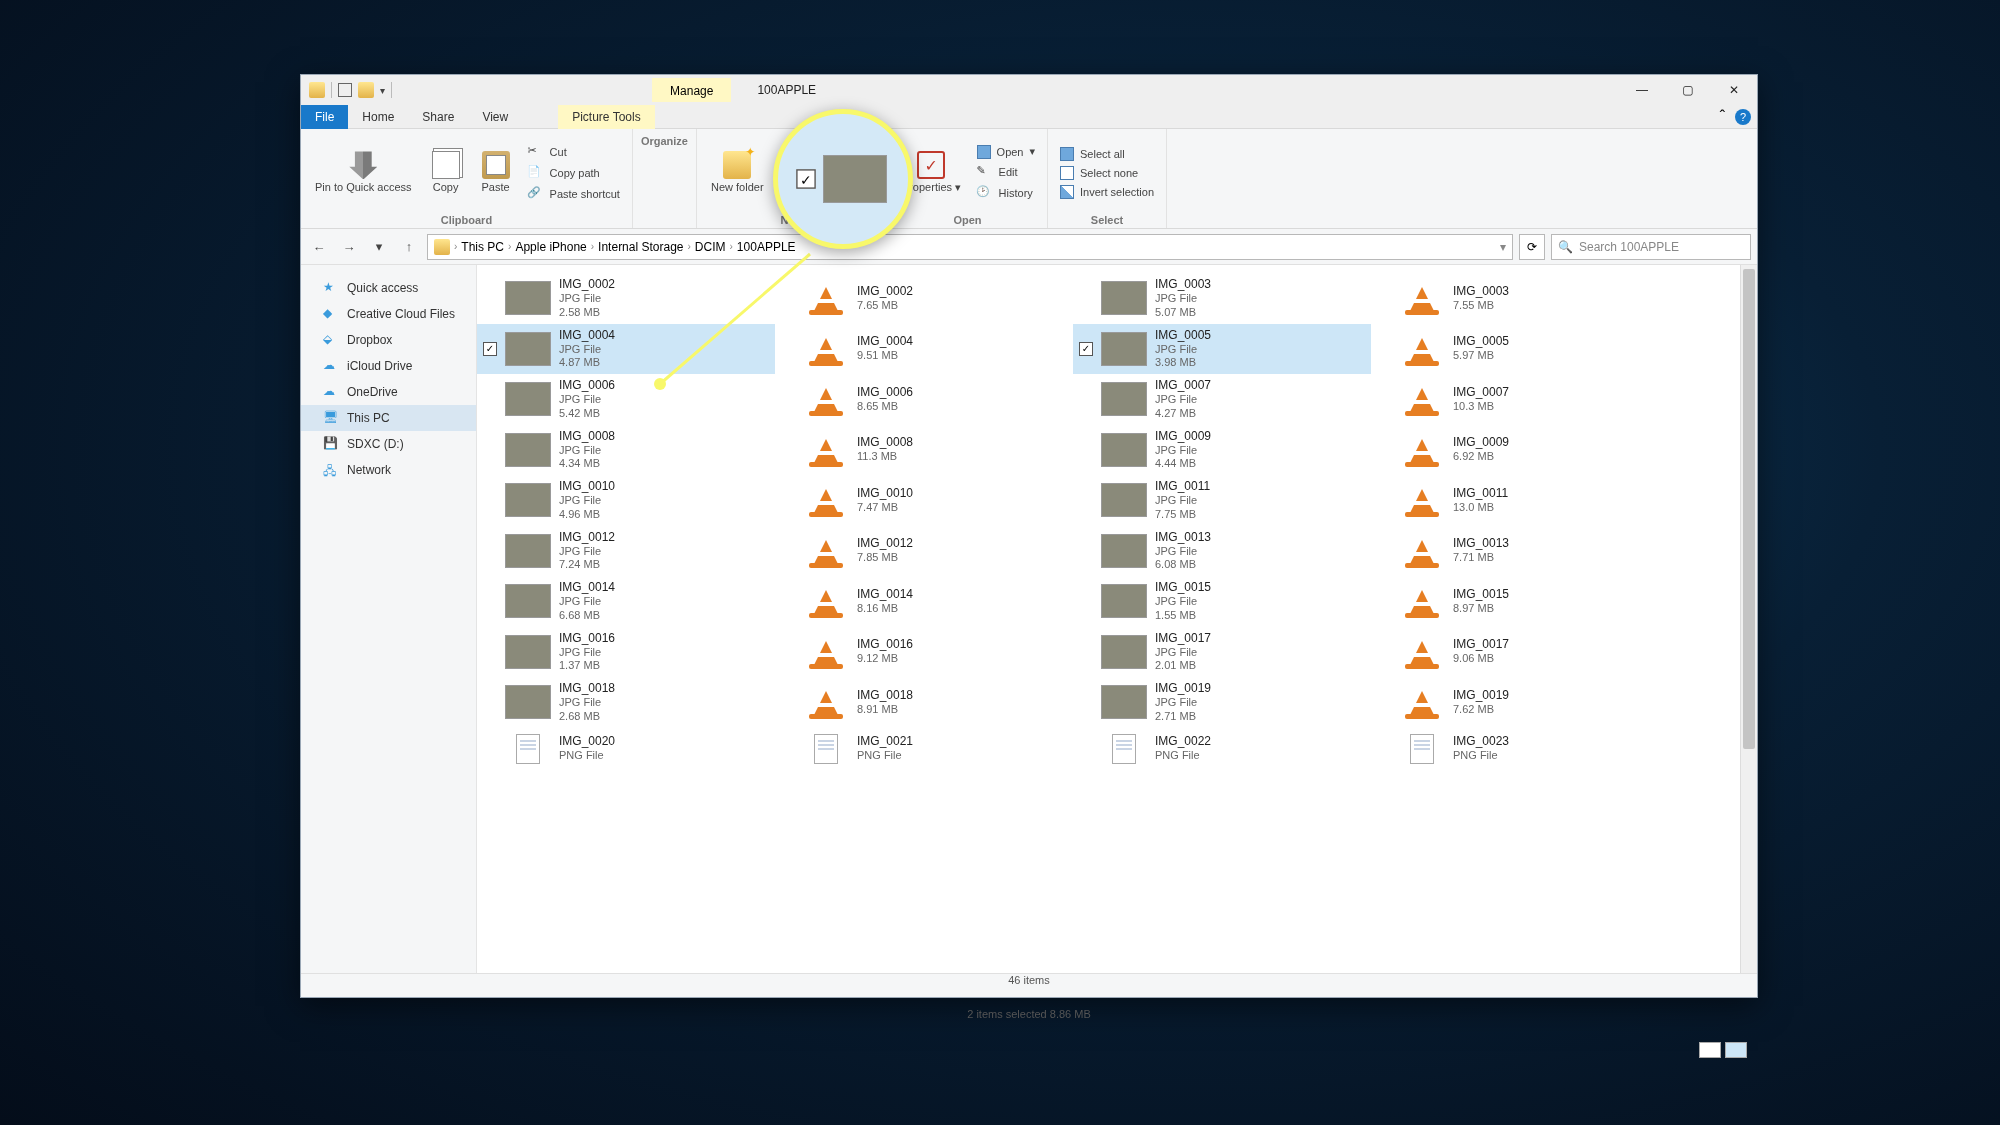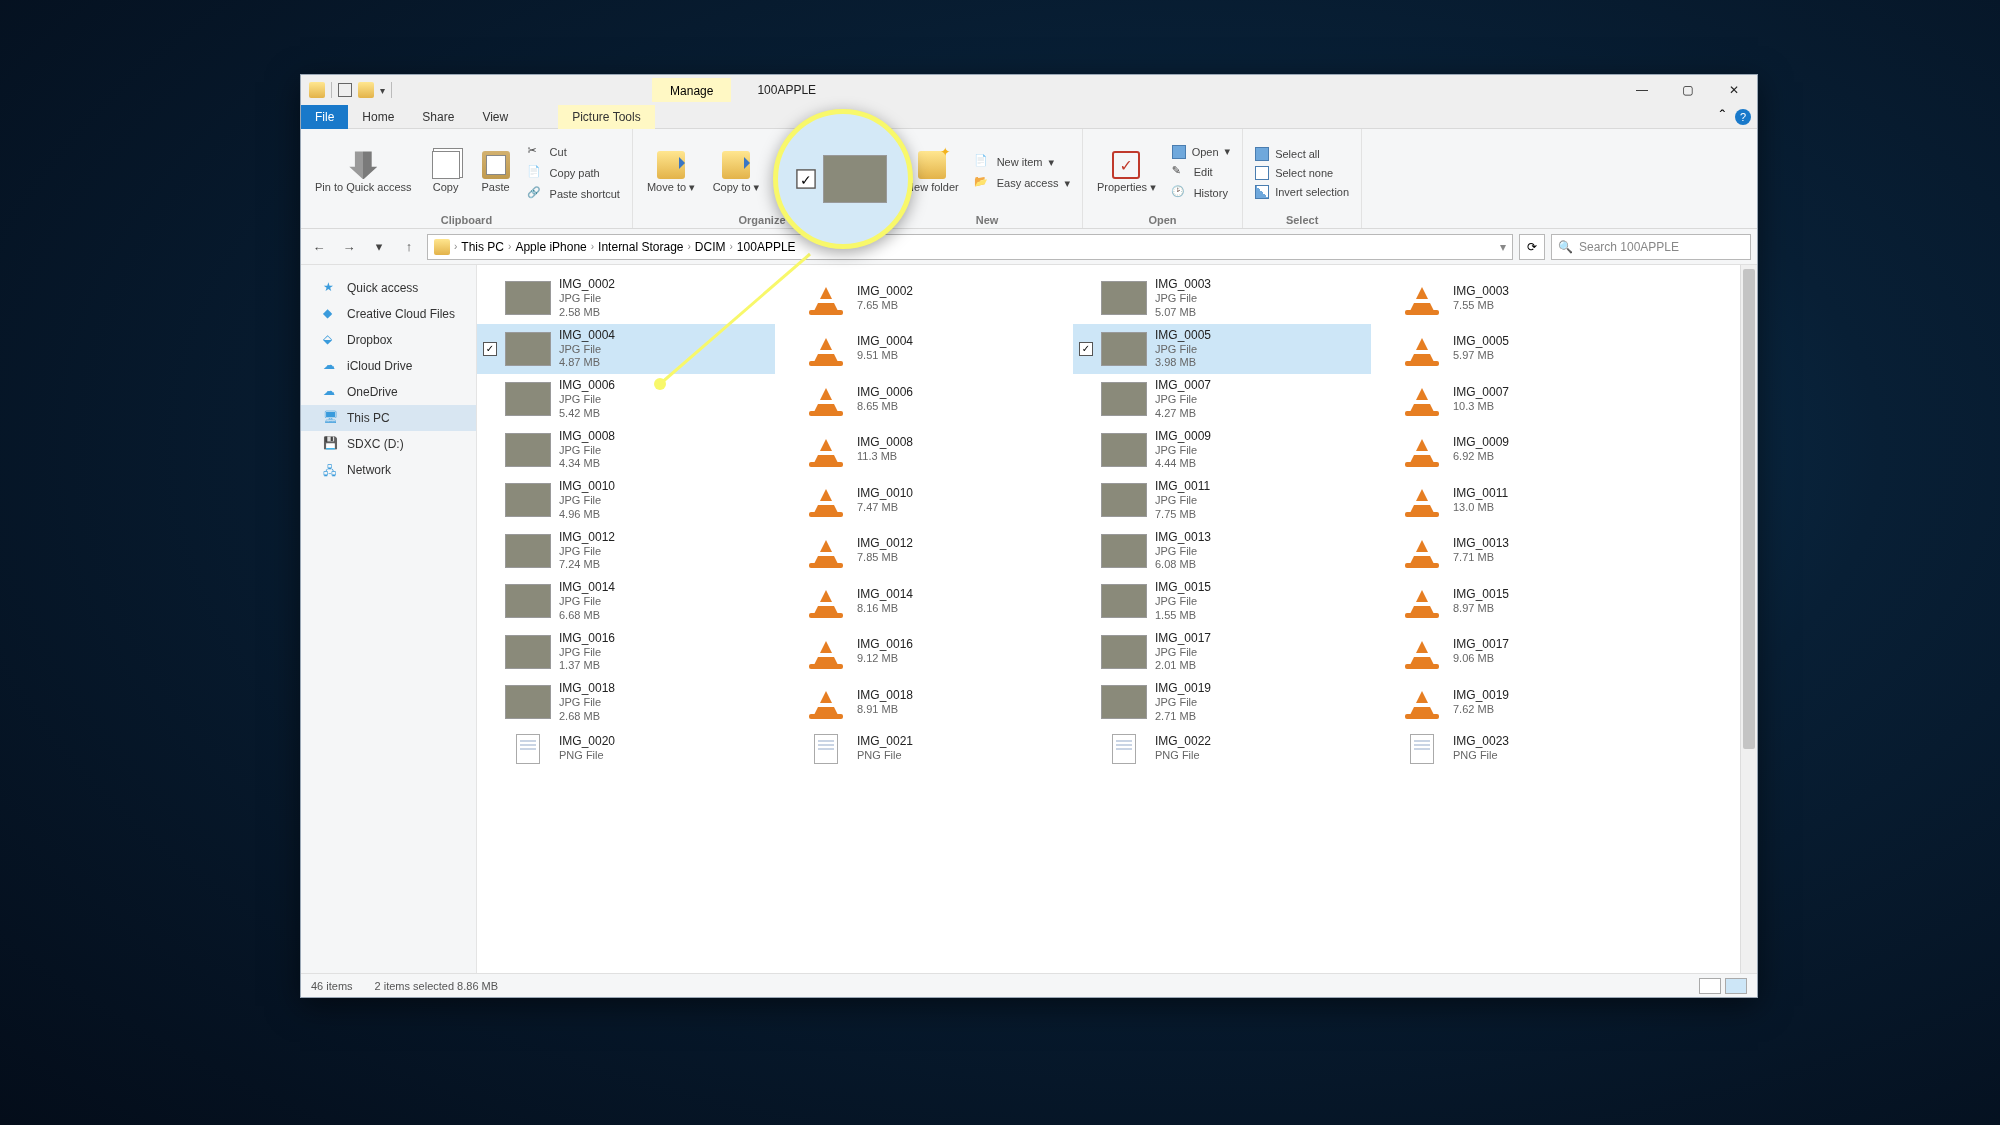--- a/index.html
+++ b/index.html
@@ -87,21 +87,21 @@
 .vlc-base{ position:absolute; bottom:0; width:34px; height:5px; background:#e67e22; border-radius:2px;}
 .doc-ico{ width:46px; height:34px; display:flex; align-items:center; justify-content:center; flex-shrink:0;}
 .doc-page{ width:24px; height:30px; background:#fff; border:1px solid #aaa; position:relative;}
 .doc-page::before{content:"";position:absolute;left:3px;top:5px;right:3px;height:2px;background:#c9d4e4;box-shadow:0 4px 0 #c9d4e4,0 8px 0 #c9d4e4;}
 .meta { display:flex; flex-direction:column; line-height:1.25; }
 .meta .name { color:#222; }
 .meta .type,.meta .size { color:#666; font-size:11px; }
 .vscroll{ position:absolute; right:0; top:0; bottom:0; width:17px; background:#f0f0f0; border-left:1px solid #ddd;}
 .vscroll .thumb-bar{ position:absolute; left:2px; right:2px; top:4px; height:480px; background:#c4c4c4; border-radius:2px;}
 
-.status-bar { height:24px; background:#f5f6f7; border-top:1px solid #e0e0e0; display:flex; align-items:center; padding:0 10px; font-size:11px; color:#555; gap:22px;}
+.status-bar { height:24px; background:#f5f6f7; border-top:1px solid #e0e0e0; display:flex; align-items:center; padding:0 10px; font-size:11px; color:#555; gap:22px;flex-direction:column;}
 .status-right{ margin-left:auto; display:flex; gap:4px;}
 .view-btn{ width:22px; height:16px; border:1px solid #aaa; background:#fff;}
 .view-btn.active{ background:#cde6f7;}
 
 
 .mag { position:absolute; left:773px; top:109px; width:140px; height:140px; border-radius:50%; border:5px solid #f8f86a; background:#d4e9f7; box-shadow:0 4px 16px rgba(0,0,0,.35); display:flex; align-items:center; justify-content:center; gap:10px;}
 .mag .chk{ transform:scale(1.4);}
 .mag .thumb{ width:64px; height:48px;}
 .mag-line{ position:absolute; left:660px; top:254px; width:200px; height:200px; pointer-events:none;}
 .mag-line svg{ width:100%; height:100%; overflow:visible;}
@@ -170,38 +170,20 @@
           <div class="rbtn-h">
               <span class="sm-ico">🔗</span>
               <span>Paste shortcut</span>
             </div>
         </div>
       </div>
       <div class="rgroup-label">Clipboard</div>
     </div>
 
     <div class="rgroup">
-      <div class="rgroup-body">
-        <div class="rbtn-v">
-            <div class="ico ico-move"></div>
-            <div class="lab"><span>Move to</span> ▾</div>
-          </div>
-        <div class="rbtn-v">
-            <div class="ico ico-copyto"></div>
-            <div class="lab"><span>Copy to</span> ▾</div>
-          </div>
-        <div class="rbtn-v">
-            <div class="ico ico-del">✕</div>
-            <div class="lab"><span>Delete</span> ▾</div>
-          </div>
-        <div class="rbtn-v">
-            <div class="ico ico-ren"></div>
-            <div class="lab">Rename</div>
-          </div>
-      </div>
       <div class="rgroup-label">Organize</div>
     </div>
 
     <div class="rgroup">
       <div class="rgroup-body">
         <div class="rbtn-v">
             <div class="ico ico-new"></div>
             <div class="lab">New folder</div>
           </div>
         <div class="rstack">

